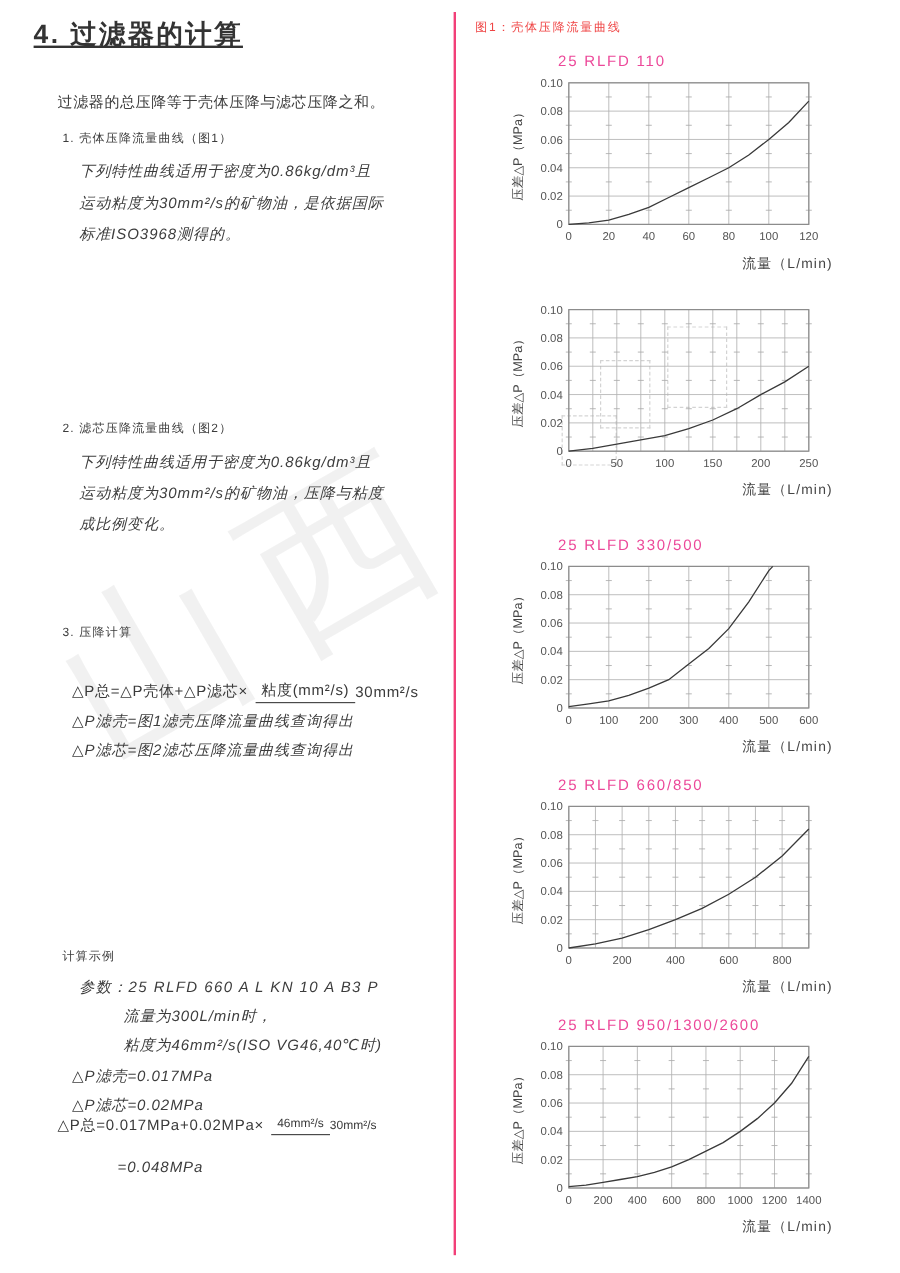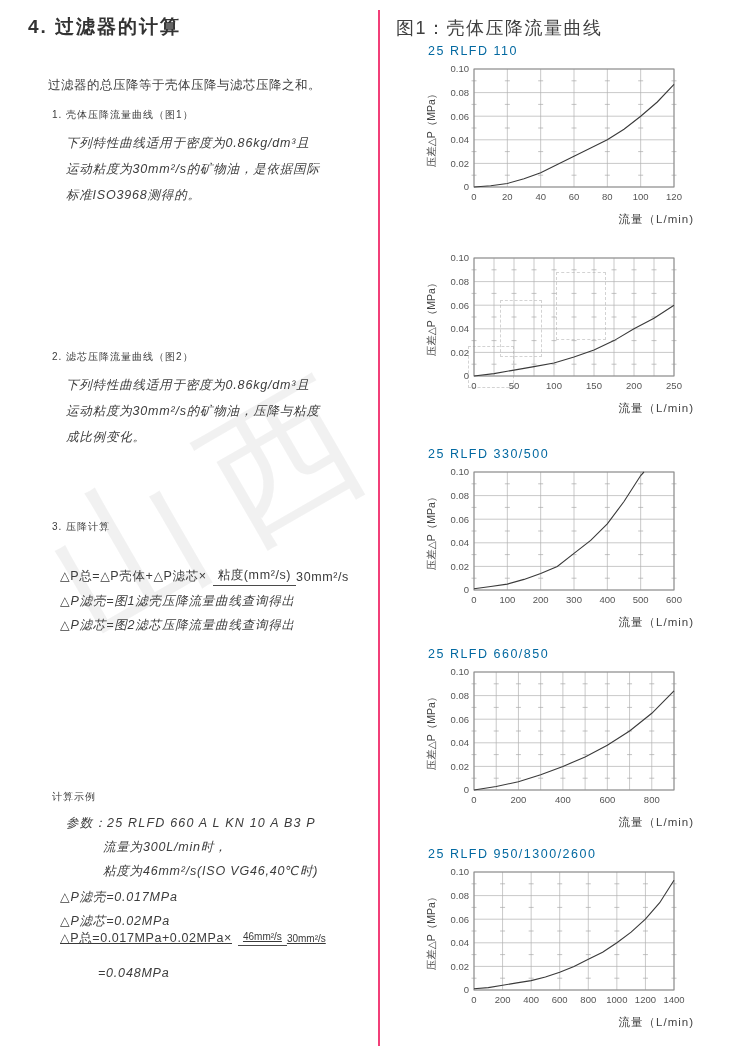--- a/index.html
+++ b/index.html
@@ -1,33 +1,33 @@
 <!DOCTYPE html>
 <html><head>
 <meta charset="utf-8">
 <style>
   html,body{margin:0;padding:0;}
   body{
     width:750px;height:1061px;background:#ffffff;position:relative;overflow:hidden;
     font-family:"Liberation Sans","DejaVu Sans",sans-serif;color:#3a3a3a;
   }
   .abs{position:absolute;}
-  .page-title{font-size:19px;font-weight:600;letter-spacing:2px;color:#333;}
+  .page-title{font-size:22px;font-weight:600;letter-spacing:2px;color:#333;text-decoration:underline;}
   .body-text{font-size:12.5px;letter-spacing:0.5px;color:#3c3c3c;}
   .sec-heading{font-size:10px;letter-spacing:1px;color:#3c3c3c;}
   .sec-line{font-size:12.5px;letter-spacing:0.8px;color:#3c3c3c;line-height:26px;white-space:nowrap;font-style:italic;}
   .formula-row{display:flex;align-items:center;font-size:12.5px;letter-spacing:0.6px;white-space:nowrap;}
   .frac{display:inline-flex;flex-direction:row;align-items:center;margin-left:6px;line-height:1.25;}
   .frac .top{border-bottom:1px solid #4a4a4a;padding:0 5px 1px 5px;}
   .frac .bottom{padding-top:1px;}
   .frac-sm{font-size:10px;letter-spacing:0;}
   .divider{position:absolute;width:2px;background:#f23f78;}
-  .fig-title{font-size:18px;letter-spacing:1.5px;color:#404040;}
+  .fig-title{font-size:10px;letter-spacing:1.5px;color:#ef4444;}
   .chart-block{position:absolute;left:422px;width:276px;}
-  .chart-title{font-size:12.5px;color:#0369a1;letter-spacing:1.5px;padding-left:6px;}
+  .chart-title{font-size:12.5px;color:#ec4899;letter-spacing:1.5px;padding-left:6px;margin-left:37px;}
   .chart-svg{display:block;width:270px;height:154px;margin-top:3px;}
   .chart-xlabel{text-align:right;padding-right:4px;font-size:11.5px;color:#444;letter-spacing:1px;margin-top:-3px;}
   .watermark{
     position:absolute;left:40px;top:400px;font-size:150px;color:#d4d4d4;opacity:0.30;
     transform:rotate(-30deg);letter-spacing:30px;pointer-events:none;white-space:nowrap;
   }
   .wm-frag{position:absolute;border:1.5px dashed #bdbdbd;opacity:0.65;pointer-events:none;}
   svg text{font-family:"Liberation Sans","DejaVu Sans",sans-serif;}
 </style>
 </head>
@@ -68,21 +68,21 @@
 </div>
 <div class="abs sec-line" style="left:60px;top:588px;">△P滤壳=图1滤壳压降流量曲线查询得出</div>
 <div class="abs sec-line" style="left:60px;top:612px;">△P滤芯=图2滤芯压降流量曲线查询得出</div>
 
 <div class="abs sec-heading" style="left:52px;top:790px;">计算示例</div>
 <div class="abs sec-line" style="left:66px;top:810px;letter-spacing:1.2px;text-align:right;">参数：25 RLFD 660 A L KN 10 A B3 P</div>
 <div class="abs sec-line" style="left:103px;top:834px;">流量为300L/min时，</div>
 <div class="abs sec-line" style="left:103px;top:858px;">粘度为46mm²/s(ISO VG46,40℃时)</div>
 <div class="abs sec-line" style="left:60px;top:884px;">△P滤壳=0.017MPa</div>
 <div class="abs sec-line" style="left:60px;top:908px;">△P滤芯=0.02MPa</div>
-<div class="abs formula-row" style="left:60px;top:930px;text-decoration:underline;">
+<div class="abs formula-row" style="left:48px;top:930px;">
   <span>△P总=0.017MPa+0.02MPa×</span>
   <span class="frac frac-sm">
     <span class="top">46mm²/s</span>
     <span class="bottom">30mm²/s</span>
   </span>
 </div>
 <div class="abs sec-line" style="left:98px;top:960px;">=0.048MPa</div>
 
 <div class="abs fig-title" style="left:396px;top:16px;">图1：壳体压降流量曲线</div>
 

